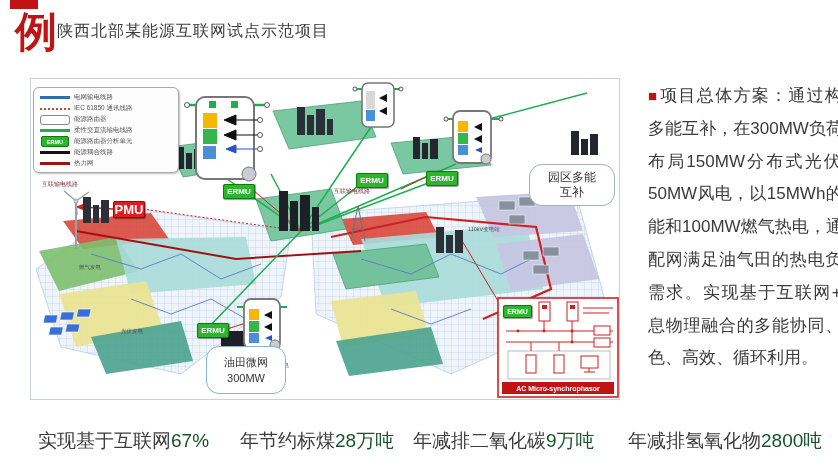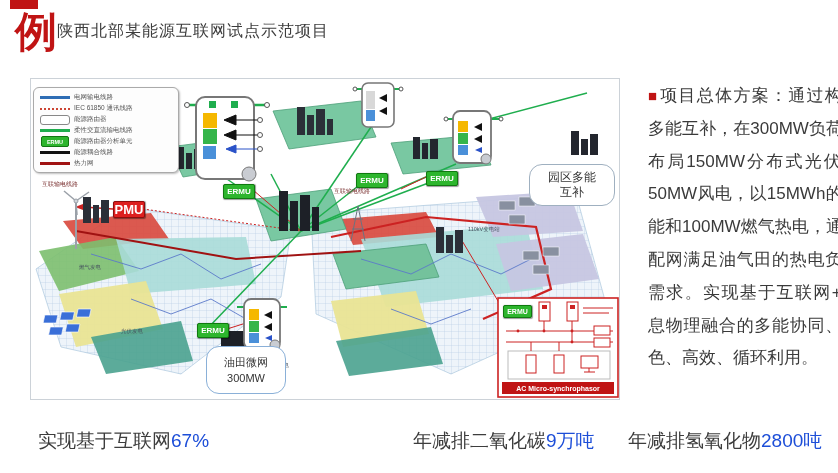--- a/index.html
+++ b/index.html
@@ -63,21 +63,21 @@
   .tiny-red-label{position:absolute;z-index:3;font-size:6px;color:#7a3030;white-space:nowrap;}
   
   .right-panel{
     position:absolute;left:620px;top:80px;width:212px;height:336px;
     font-size:17px;line-height:32.8px;color:#3a3a3a;text-align:justify;margin-left:28px;
   }
   .right-panel .bullet{color:#c01414;font-size:15px;margin-right:2px;}
   
   .stats{position:absolute;left:0;top:426px;width:838px;height:34px;font-size:19px;color:#3d3d3d;}
   .stat{position:absolute;top:2px;white-space:nowrap;}
-  .stat .val{color:#1d4ed8;}
+  .stat .val{color:#14532d;}
   .stat1{left:38px;}.stat2{left:240px;}.stat3{left:413px;}.stat4{left:628px;}
 </style>
 </head>
 <body>
 
 <div class="top-red-bar"></div>
 <div class="example-mark">例</div>
 <div class="slide-title">陕西北部某能源互联网试点示范项目</div>
 
 <div class="diagram">
@@ -376,15 +376,16 @@
   <div class="tiny-red-label" style="left:11px;top:101px;">互联输电线路</div>
   <div class="tiny-red-label" style="left:303px;top:108px;">互联输电线路</div>
 </div>
 
 <div class="right-panel">
   <span class="bullet">■</span><span>项目总体方案：通过构建多能互补，在300MW负荷端布局150MW分布式光伏和50MW风电，以15MWh的储能和100MW燃气热电，通过配网满足油气田的热电负荷需求。实现基于互联网+信息物理融合的多能协同、绿色、高效、循环利用。</span>
 </div>
 
 <div class="stats">
   <div class="stat stat1"><span>实现基于互联网</span><span class="val">67%</span></div>
+  <div class="stat stat2"><span>年节约标煤</span><span class="val">28万吨</span></div>
   <div class="stat stat3"><span>年减排二氧化碳</span><span class="val">9万吨</span></div>
   <div class="stat stat4"><span>年减排氢氧化物</span><span class="val">2800吨</span></div>
 </div>
 
 </body></html>

